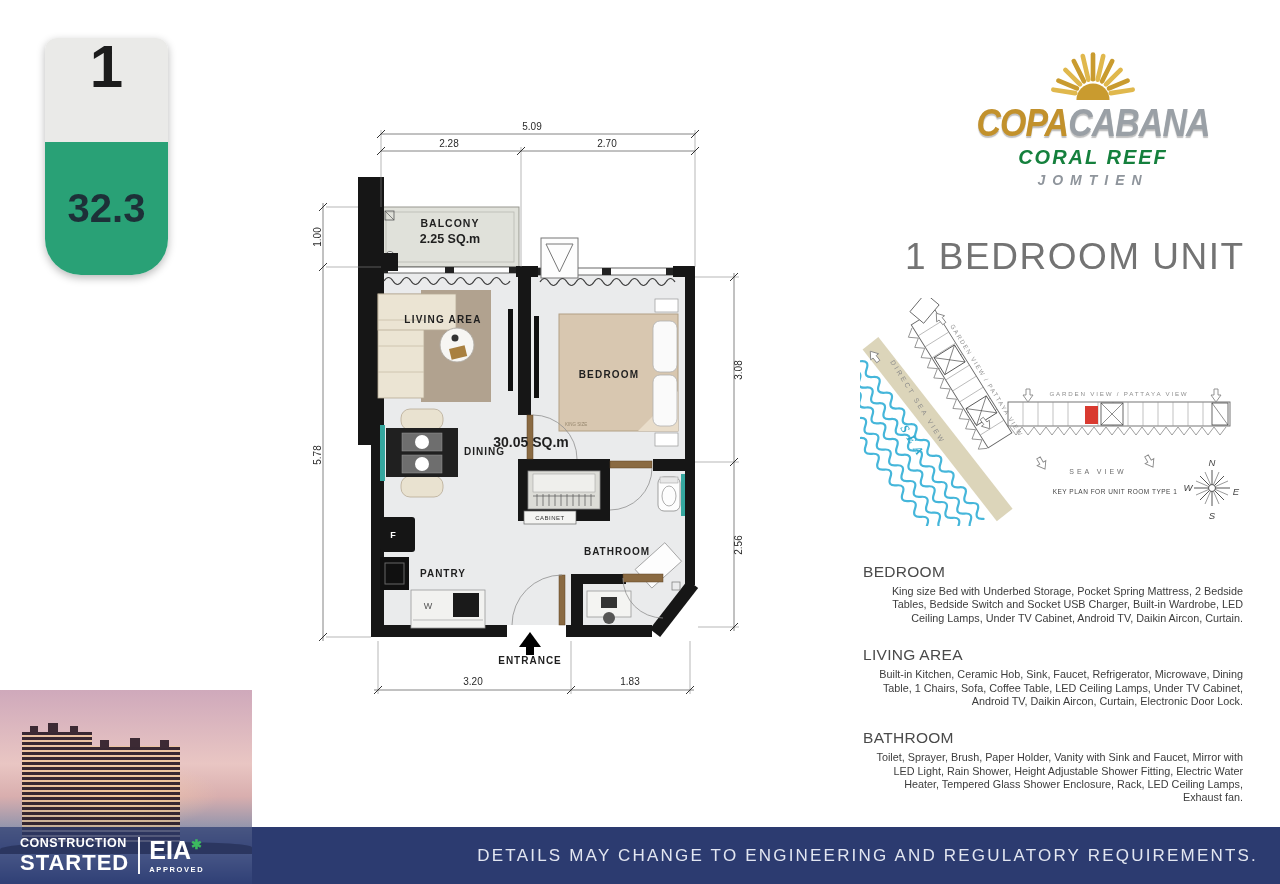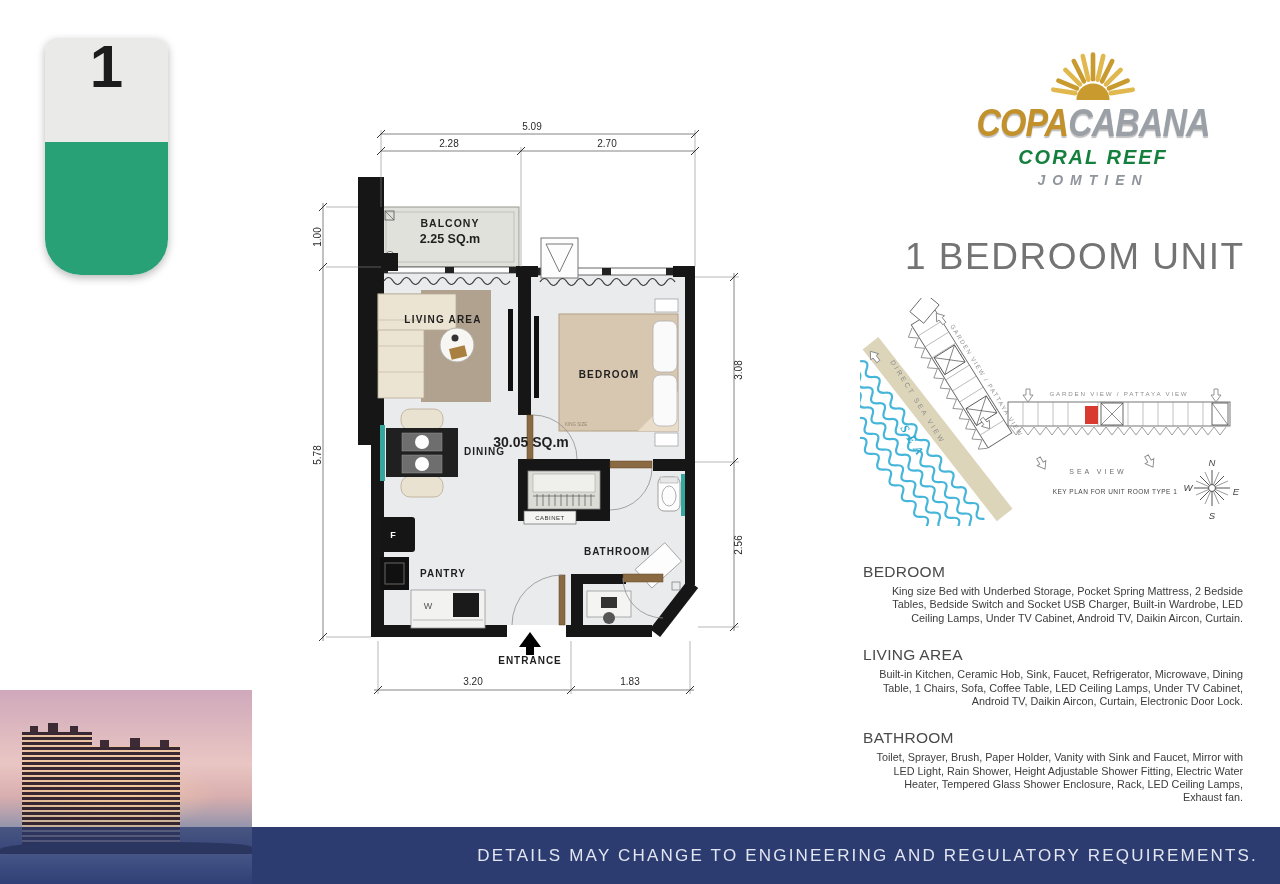--- a/index.html
+++ b/index.html
@@ -71,20 +71,21 @@
 </head>
 <body>
 
 <div id="page">
 
   <div class="badge">
     <div class="badge-top">
       <div class="badge-num">1</div>
     </div>
     <div class="badge-green">
+      <div class="badge-area">32.3</div>
     </div>
   </div>
 
   <div class="plan">
   <svg width="455" height="600" viewBox="0 0 455 600">
 
     <rect x="78" y="169" width="301" height="352" fill="#eaebec"></rect>
     <polygon points="345,535 392,476 392,535" fill="#ffffff"></polygon>
 
     <g>
@@ -458,15 +459,26 @@
     <div class="tower tw t2"></div>
     <div class="crown" style="left:30px;top:36px;width:8px;height:8px;"></div>
     <div class="crown" style="left:48px;top:33px;width:10px;height:10px;"></div>
     <div class="crown" style="left:70px;top:36px;width:8px;height:8px;"></div>
     <div class="crown" style="left:100px;top:50px;width:9px;height:8px;"></div>
     <div class="crown" style="left:130px;top:48px;width:10px;height:9px;"></div>
     <div class="crown" style="left:160px;top:50px;width:9px;height:8px;"></div>
     <div class="treeline"></div>
     <div class="sea"></div>
     <div class="photo-tint"></div>
+    <div class="cs-wrap">
+      <div>
+        <div class="cs1">CONSTRUCTION</div>
+        <div class="cs2">STARTED</div>
+      </div>
+      <div class="cs-div"></div>
+      <div>
+        <div class="eia"><span>EIA</span><span class="eia-star">✱</span></div>
+        <div class="approved">APPROVED</div>
+      </div>
+    </div>
   </div>
 
 </div>
 
 </body></html>

